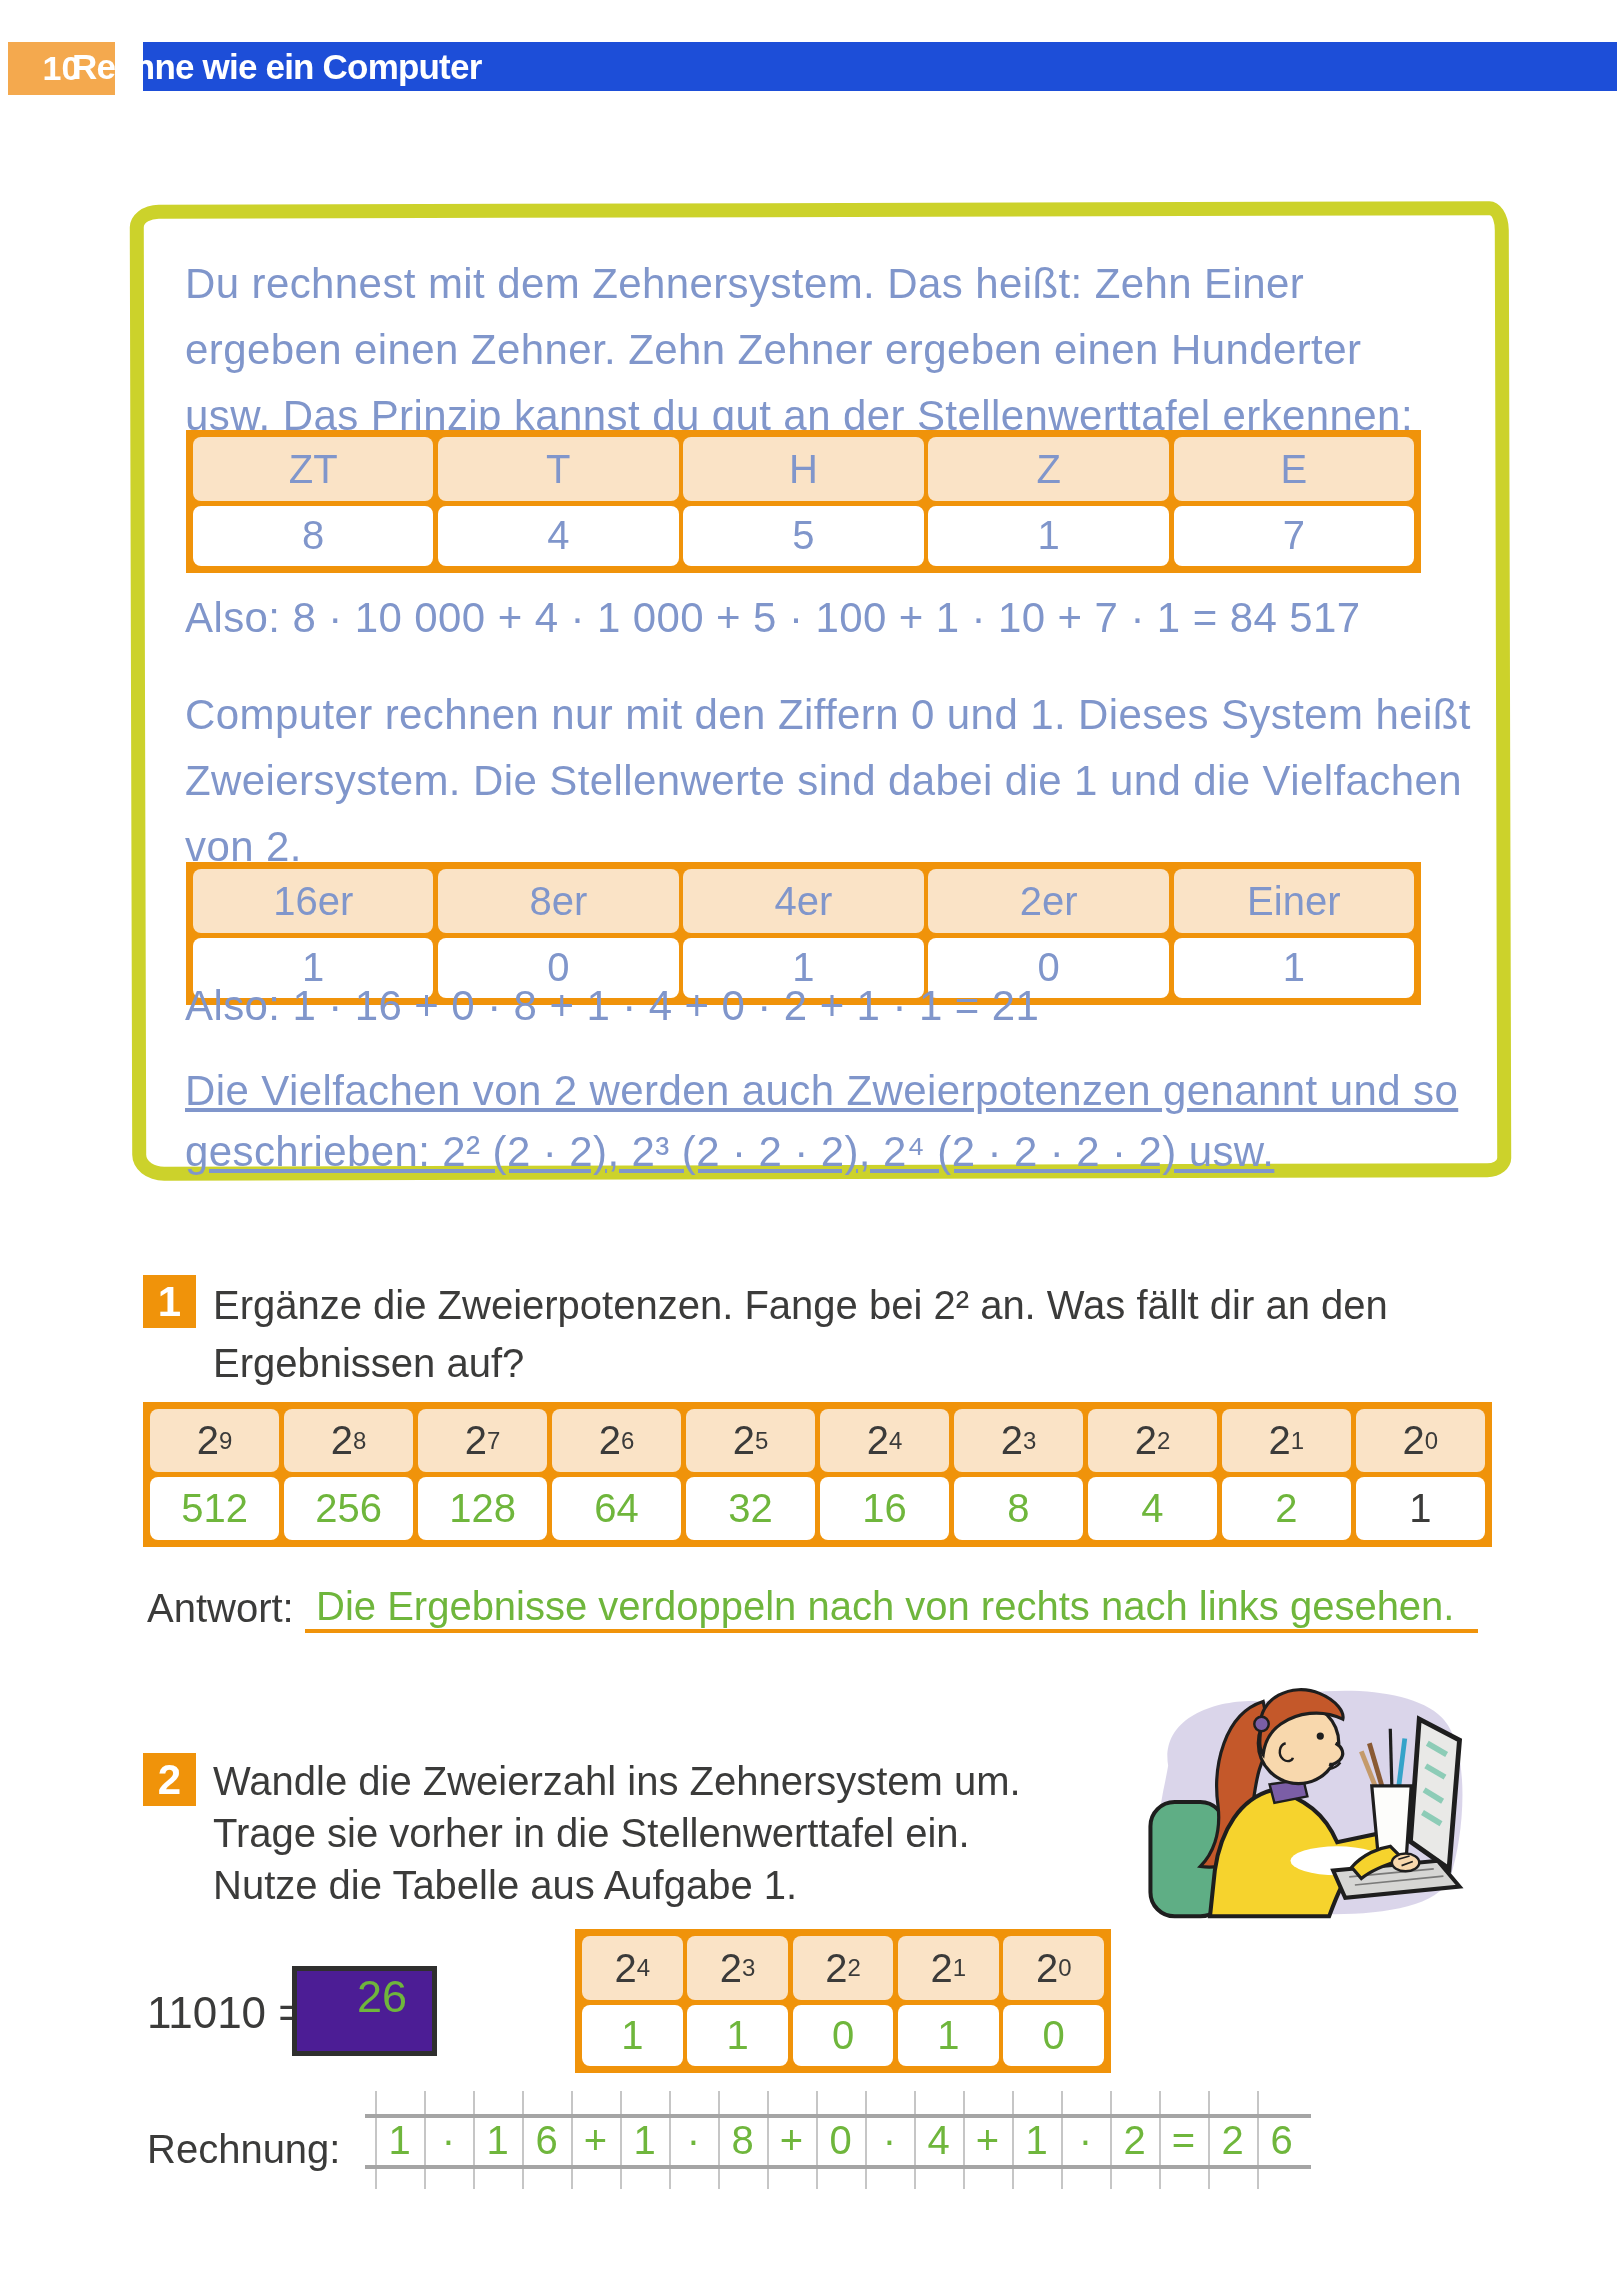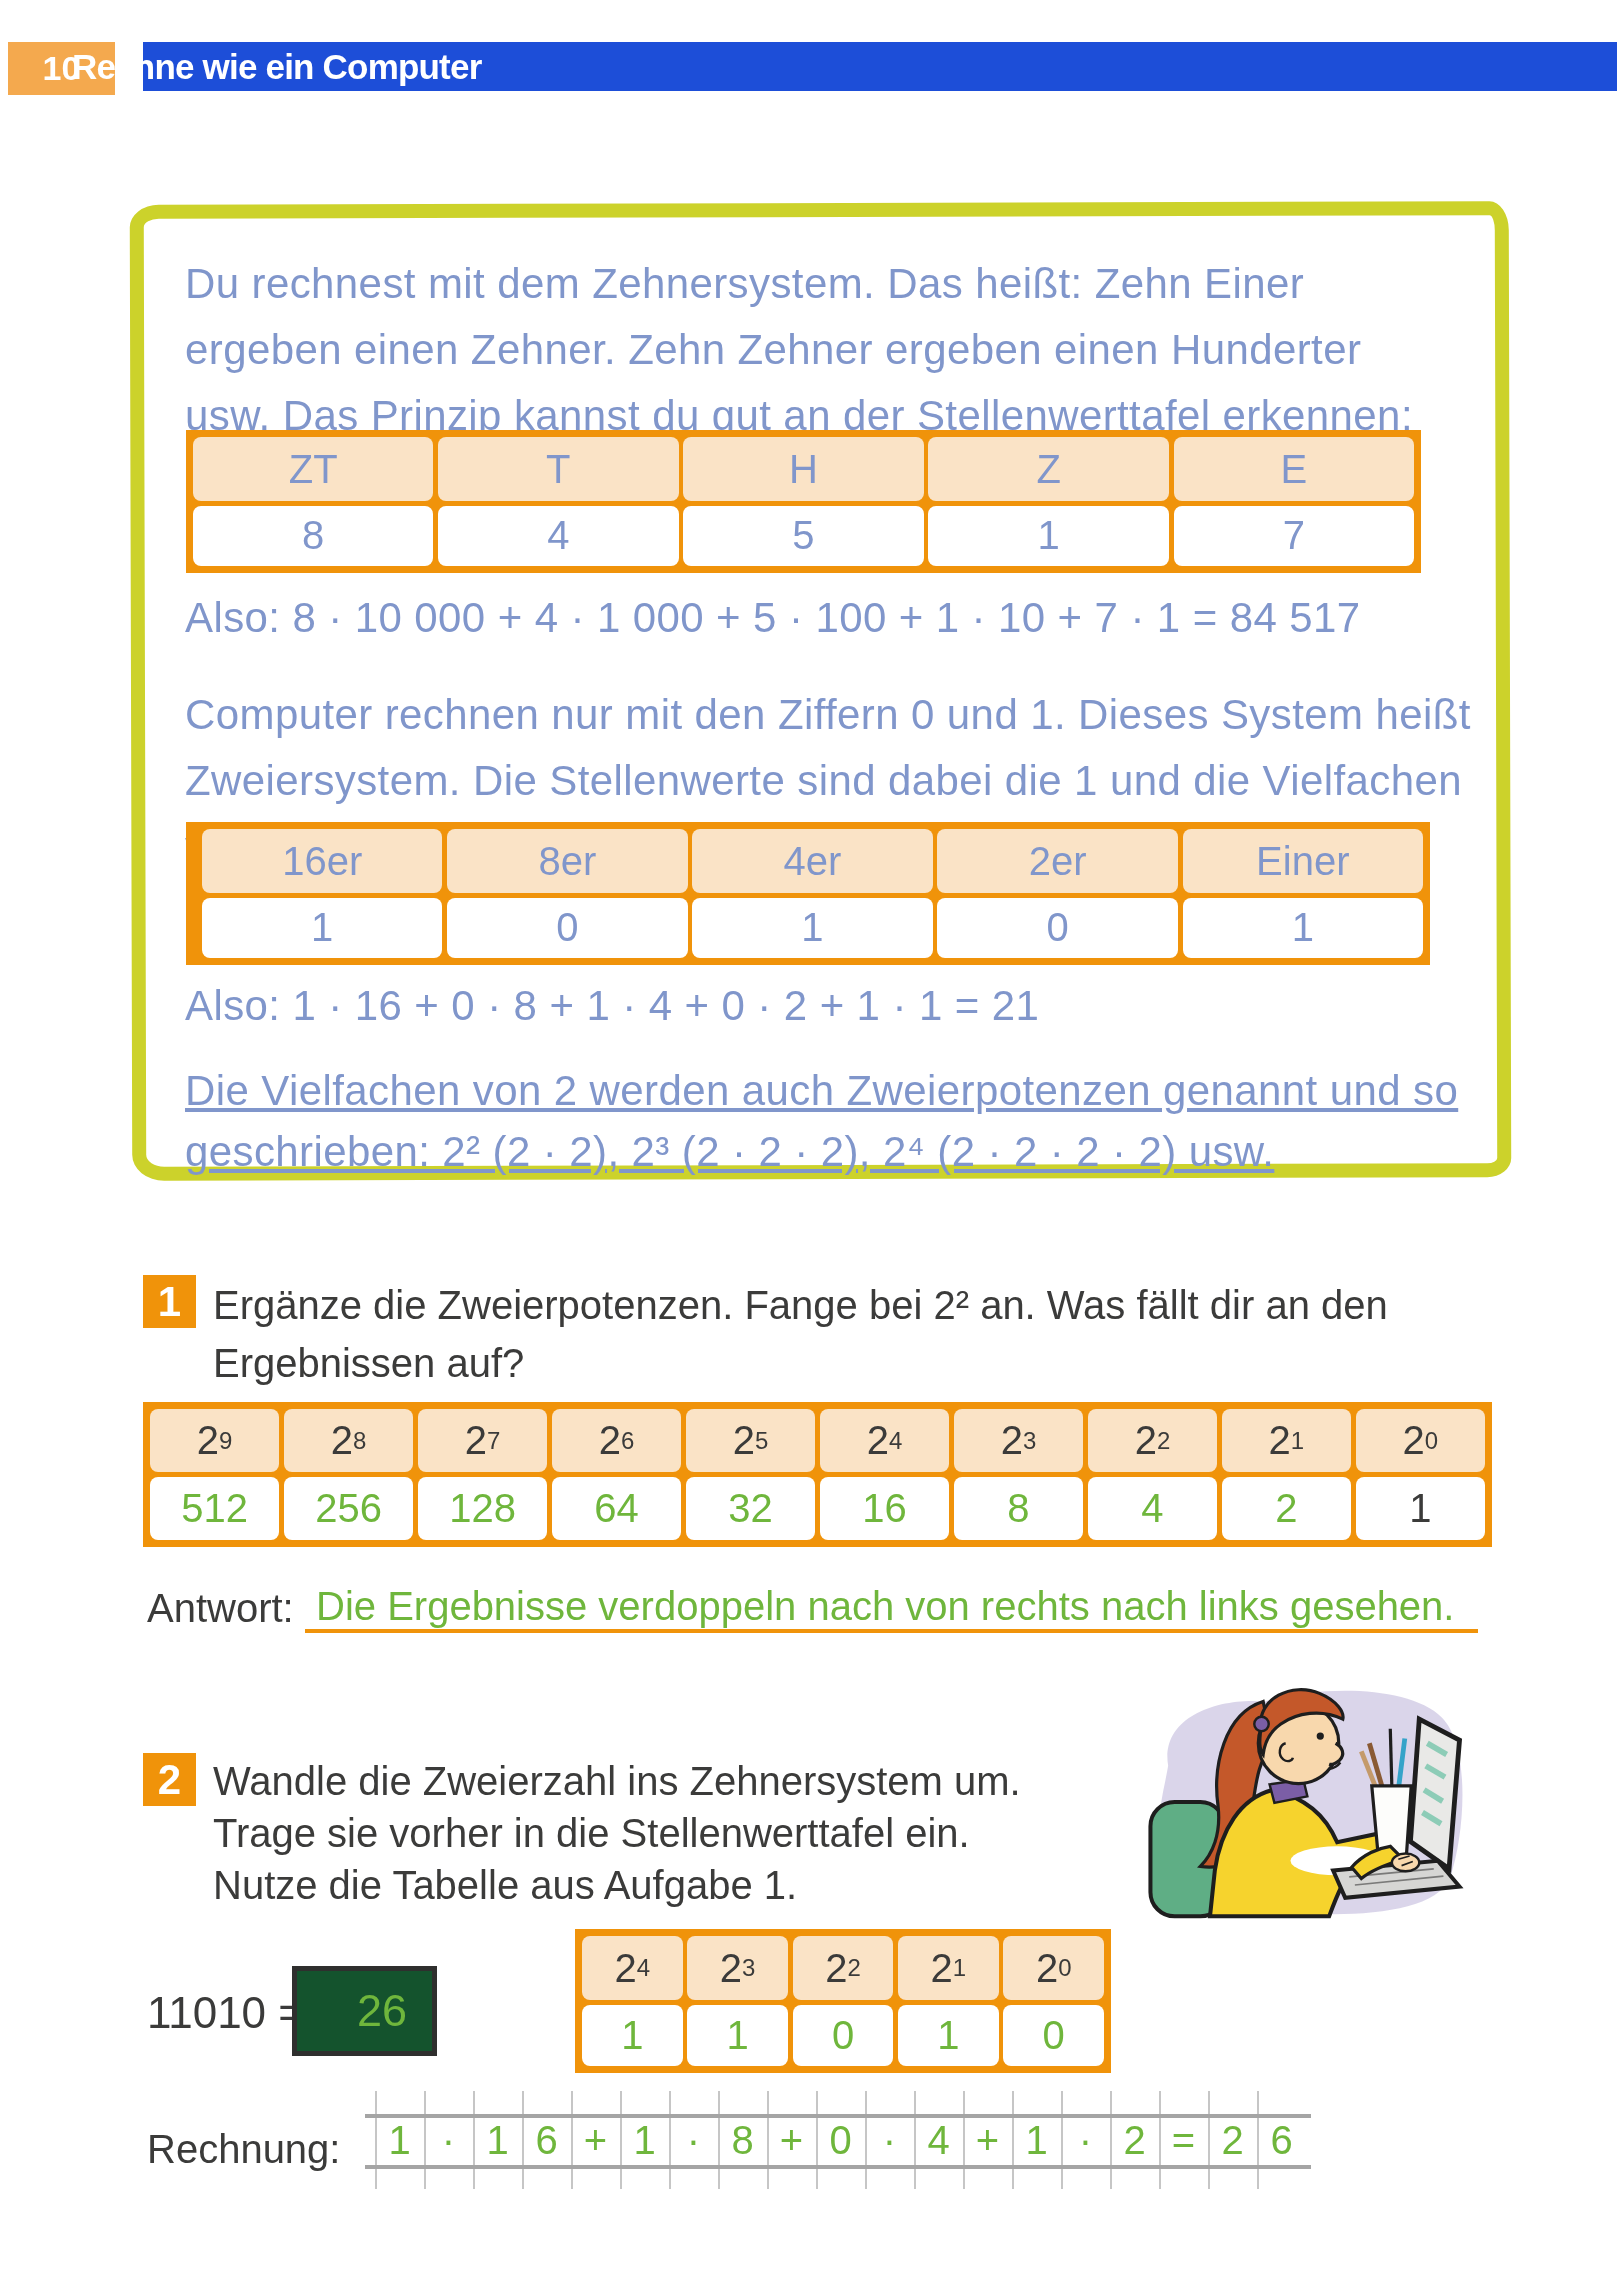--- a/index.html
+++ b/index.html
@@ -52,22 +52,22 @@
   .dark-head{color:#3b3b3a;}
   
   .badge{
     position:absolute;width:53px;height:53px;background:#f0930a;
     color:#ffffff;font-weight:bold;font-size:42px;
     display:flex;align-items:center;justify-content:center;
   }
   .tasktext{position:absolute;font-size:40px;line-height:58px;color:#3b3b3a;}
   .answer-underline{position:absolute;height:4px;background:#f0930a;}
   .resultbox{
-    position:absolute;border:5.6px solid #2f2f2e;background:#14532d;
-    display:flex;align-items:center;justify-content:center;box-sizing:border-box;padding-left:35px;
+    position:absolute;border:5.6px solid #2f2f2e;background:#4c1d95;
+    display:flex;justify-content:center;box-sizing:border-box;padding-left:35px;
   }
   
   .calcgrid{
     position:absolute;left:375px;top:2091px;width:926px;height:98px;
     background-image:repeating-linear-gradient(to right,#c6c6c6 0,#c6c6c6 1.6px,transparent 1.6px,transparent 49px);
   }
   .calcgrid .rule{position:absolute;left:-9.7px;right:-9.7px;height:4px;background:#a5a5a5;}
   .rule.topr{top:22.6px;} .rule.botr{top:74px;}
   .calcrow{
     position:absolute;left:0;top:24px;height:50px;display:flex;
@@ -101,21 +101,21 @@
     <div class="cell val hw-blue">4</div>
     <div class="cell val hw-blue">5</div>
     <div class="cell val hw-blue">1</div>
     <div class="cell val hw-blue">7</div>
   </div>
 
   <div class="para hw-blue" style="left:185px;top:585px;width:1289px;">Also: 8 · 10 000 + 4 · 1 000 + 5 · 100 + 1 · 10 + 7 · 1 = 84 517</div>
 
   <div class="para hw-blue" style="left:185px;top:682px;width:1297px;">Computer rechnen nur mit den Ziffern 0 und 1. Dieses System heißt Zweiersystem. Die Stellenwerte sind dabei die 1 und die Vielfachen von 2.</div>
 
-  <div class="otable t5" style="left:186px;top:822px;width:1221px;grid-template-rows:64px 60px;padding-left:9px;">
+  <div class="otable t5" style="left:186px;top:862px;width:1221px;grid-template-rows:64px 60px;">
     <div class="cell head hw-blue">16er</div>
     <div class="cell head hw-blue">8er</div>
     <div class="cell head hw-blue">4er</div>
     <div class="cell head hw-blue">2er</div>
     <div class="cell head hw-blue">Einer</div>
     <div class="cell val hw-blue">1</div>
     <div class="cell val hw-blue">0</div>
     <div class="cell val hw-blue">1</div>
     <div class="cell val hw-blue">0</div>
     <div class="cell val hw-blue">1</div>

